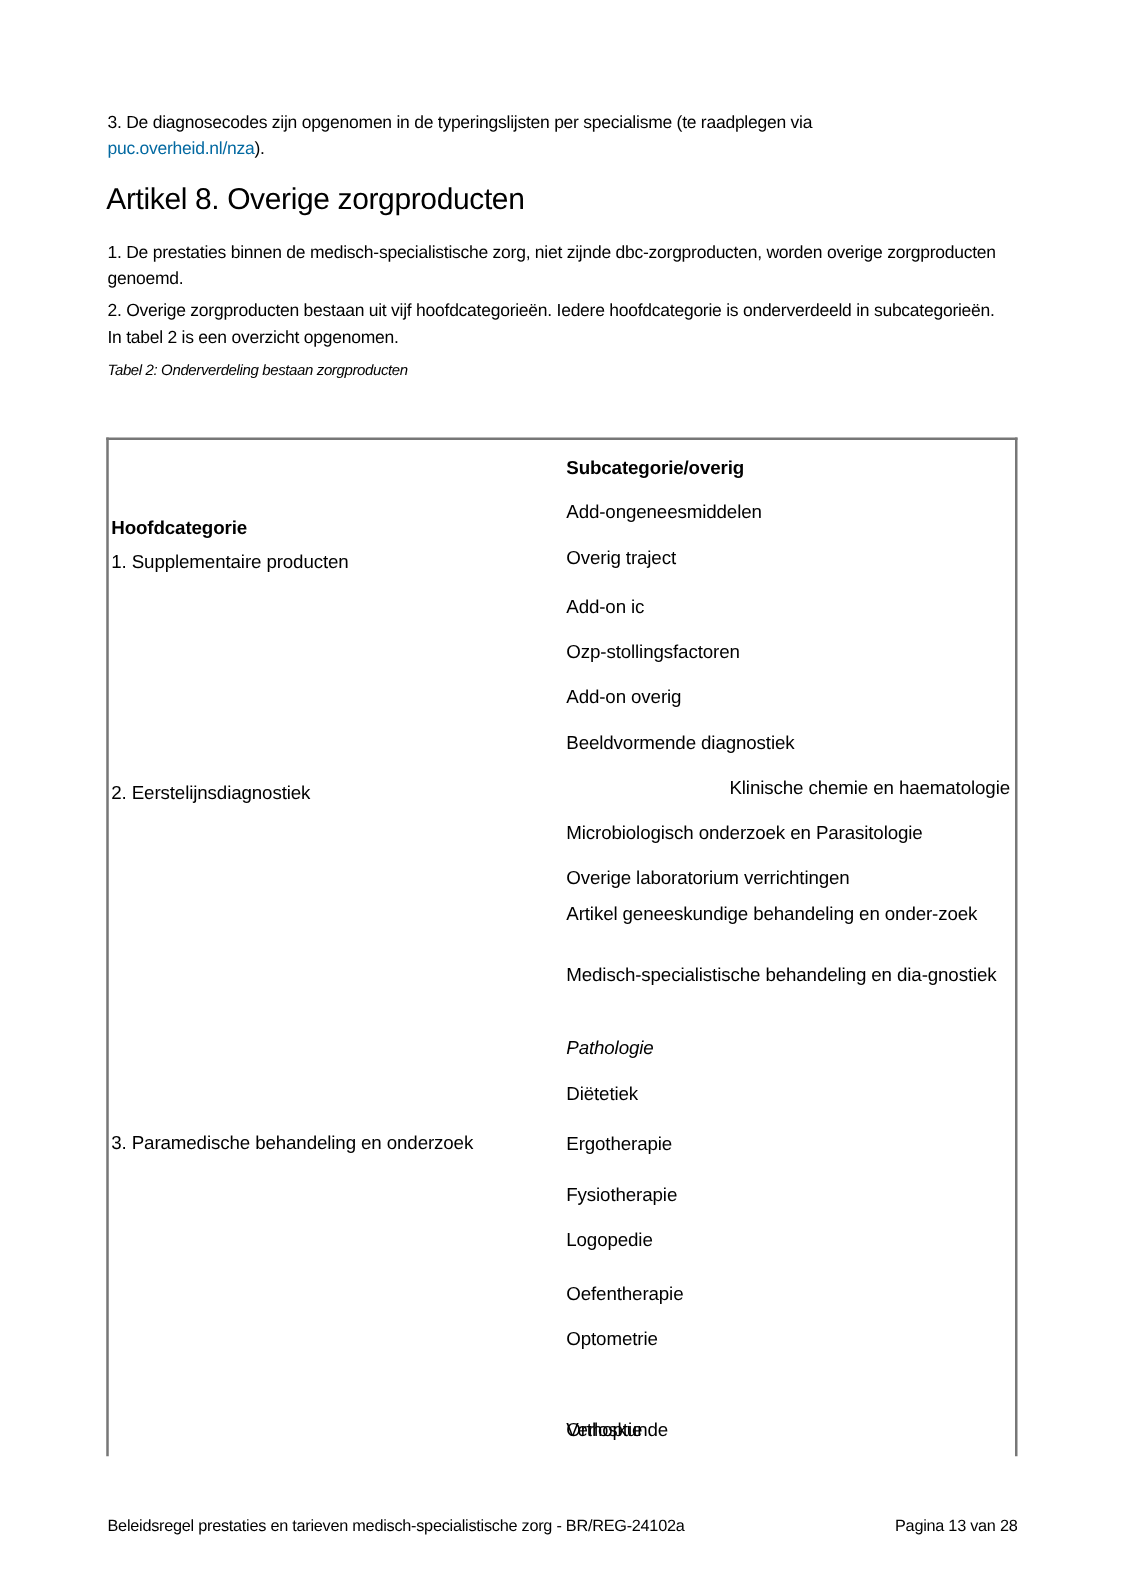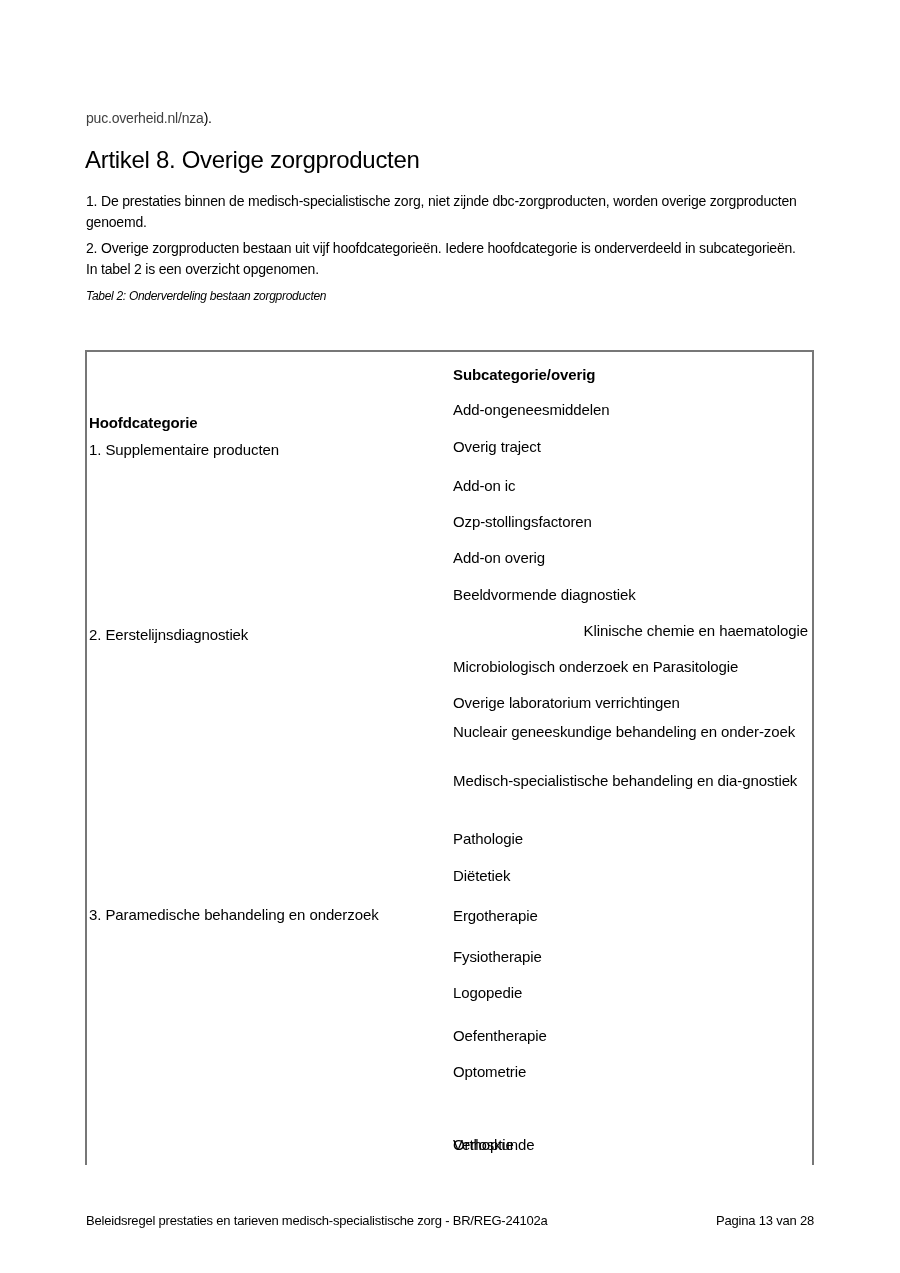--- a/index.html
+++ b/index.html
@@ -4,21 +4,21 @@
 <style>
   html, body { margin: 0; padding: 0; background: #ffffff; }
   body {
     width: 900px; height: 1273px; position: relative; overflow: hidden;
     font-family: "Liberation Sans", sans-serif; color: #000;
   }
   .para {
     position: absolute; left: 86px; width: 720px;
     font-size: 14px; line-height: 21px; letter-spacing: -0.2px;
   }
-  .link { color: #404040; text-decoration: none; }
+  .link { color: #0369a1; text-decoration: none; }
   .heading {
     position: absolute; left: 85px; top: 144px;
     font-size: 24px; line-height: 32px; font-weight: normal; margin: 0;
     letter-spacing: -0.3px;
   }
   .caption {
     position: absolute; left: 86px; top: 289px;
     font-size: 12px; font-style: italic; letter-spacing: -0.3px;
   }
   .table-box {
@@ -33,21 +33,21 @@
   .sub-col { left: 453px; width: 355px; }
   .hdr { font-weight: bold; }
   .footer {
     position: absolute; top: 1213px; font-size: 13px; letter-spacing: -0.2px;
   }
 </style>
 </head>
 <body>
 
 <div class="para" style="top:87px;">
-  <br>
+  <span>3. De diagnosecodes zijn opgenomen in de typeringslijsten per specialisme (te raadplegen via</span><br>
   <a class="link" href="#">puc.overheid.nl/nza</a><span>).</span>
 </div>
 
 <h1 class="heading">Artikel 8. Overige zorgproducten</h1>
 
 <div class="para" style="top:191px;">1. De prestaties binnen de medisch-specialistische zorg, niet zijnde dbc-zorgproducten, worden overige zorgproducten genoemd.</div>
 <div class="para" style="top:238px;">2. Overige zorgproducten bestaan uit vijf hoofdcategorieën. Iedere hoofdcategorie is onderverdeeld in subcategorieën. In tabel 2 is een overzicht opgenomen.</div>
 
 <div class="caption">
   <span>Tabel 2</span><span>: Onderverdeling bestaan zorgproducten</span>
@@ -64,23 +64,23 @@
 
 <div class="cell sub-col" style="top:399px;">Add-ongeneesmiddelen</div>
 <div class="cell sub-col" style="top:436px;">Overig traject</div>
 <div class="cell sub-col" style="top:475px;">Add-on ic</div>
 <div class="cell sub-col" style="top:511px;">Ozp-stollingsfactoren</div>
 <div class="cell sub-col" style="top:547px;">Add-on overig</div>
 <div class="cell sub-col" style="top:584px;">Beeldvormende diagnostiek</div>
 <div class="cell sub-col" style="top:620px;text-align:right;">Klinische chemie en haematologie</div>
 <div class="cell sub-col" style="top:656px;">Microbiologisch onderzoek en Parasitologie</div>
 <div class="cell sub-col" style="top:692px;">Overige laboratorium verrichtingen</div>
-<div class="cell sub-col" style="top:721px; width:355px; word-break:break-all;"><span>Nucleair geneeskundige behandeling en onder-zoek</span></div>
+<div class="cell sub-col" style="top:721px; width:355px; word-break:break-all;"><span>Artikel geneeskundige behandeling en onder-zoek</span></div>
 <div class="cell sub-col" style="top:770px; word-break:break-all;"><span>Medisch-specialistische behandeling en dia-gnostiek</span></div>
-<div class="cell sub-col" style="top:828px;">Pathologie</div>
+<div class="cell sub-col" style="top:828px;font-style:italic;">Pathologie</div>
 <div class="cell sub-col" style="top:865px;">Diëtetiek</div>
 <div class="cell sub-col" style="top:905px;">Ergotherapie</div>
 <div class="cell sub-col" style="top:946px;">Fysiotherapie</div>
 <div class="cell sub-col" style="top:982px;">Logopedie</div>
 <div class="cell sub-col" style="top:1025px;">Oefentherapie</div>
 <div class="cell sub-col" style="top:1061px;">Optometrie</div>
 <div class="cell sub-col" style="top:1134px;">Orthoptie</div>
 <div class="cell sub-col" style="top:1134px;">Verloskunde</div>
 
 <div class="footer" style="left:86px;">Beleidsregel prestaties en tarieven medisch-specialistische zorg - BR/REG-24102a</div>

